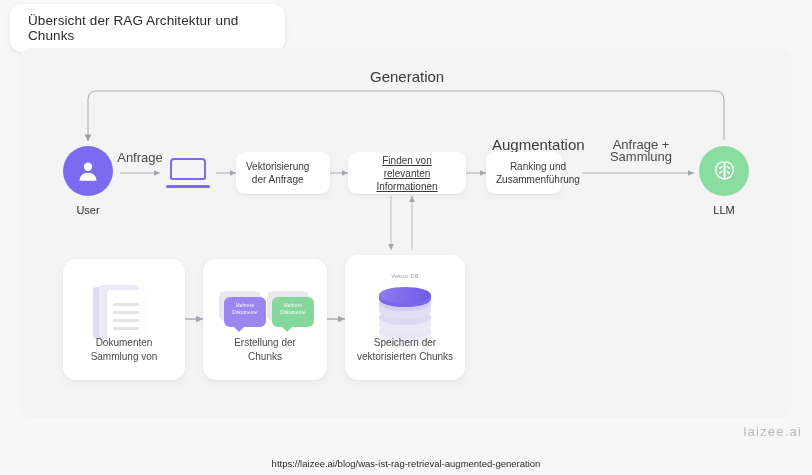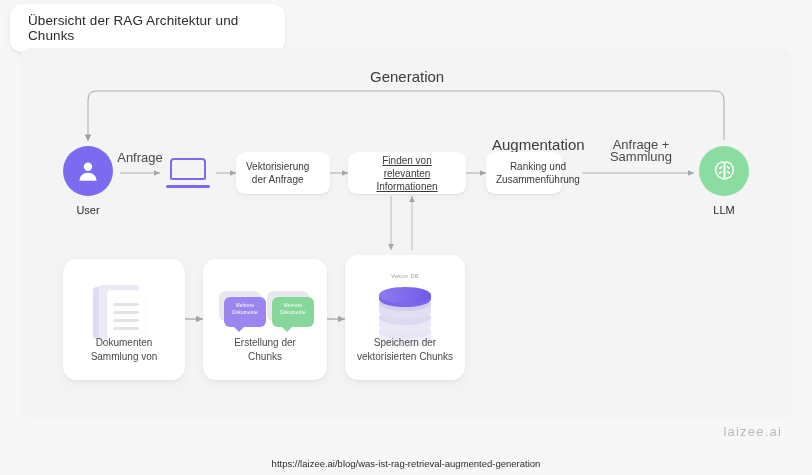--- a/index.html
+++ b/index.html
@@ -124,21 +124,21 @@
   .bub-green { background: #86d79c; }
   .bub-green .tail { border-top: 7px solid #86d79c; }
 
   
   .db { position: absolute; left: 50%; top: 30px; transform: translateX(-50%); width: 56px; height: 62px; }
   .db-title { position: absolute; left: 0; right: 0; top: -12px; text-align: center;
               font-size: 5.5px; color: #9a9aa3; letter-spacing: 0.3px; }
 
   
   .watermark {
-    position: absolute; right: 30px; top: 424px;
+    position: absolute; right: 10px; top: 424px;
     font-size: 13px; color: #b9b9bf; letter-spacing: 1.2px;
   }
   .footer-url {
     position: absolute; left: 0; right: 0; top: 458px;
     text-align: center; font-size: 9.5px; color: #2b2b2b;
   }
 
   svg { display: block; overflow: visible; }
 </style>
 </head>

